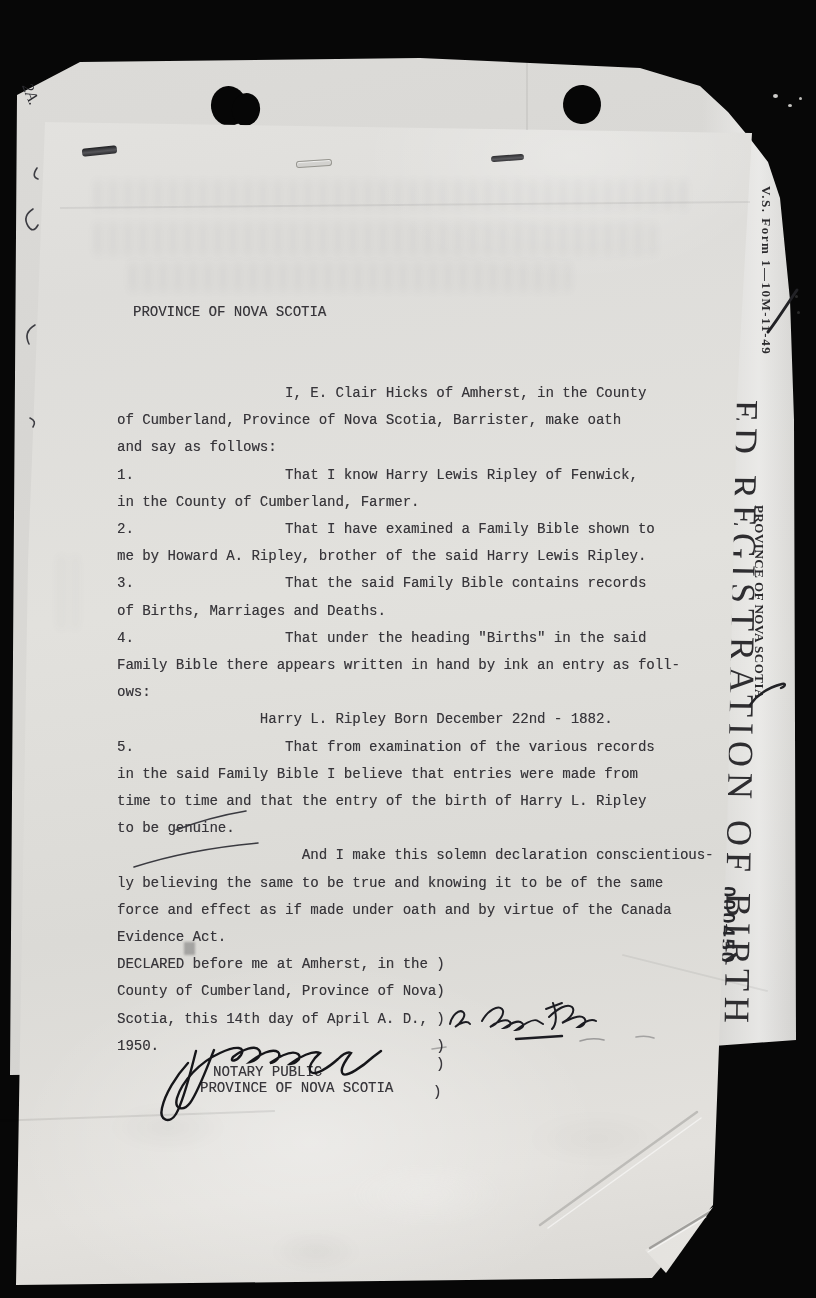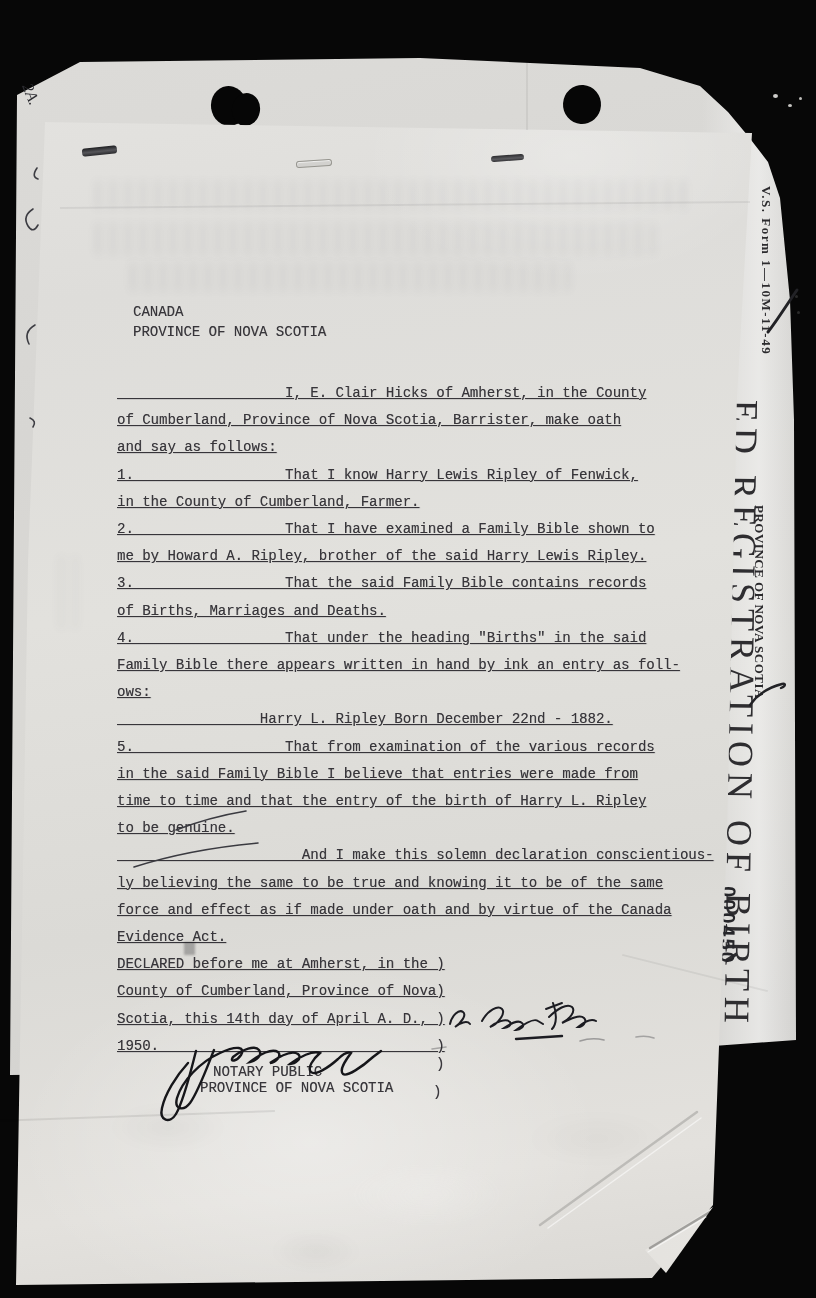--- a/index.html
+++ b/index.html
@@ -39,21 +39,21 @@
 
   
   .hole{background:#060606;border-radius:50%;z-index:2;}
   .staple{border-radius:3px;z-index:7;}
   .speck{border-radius:50%;z-index:2;}
 
   
   .typed{font-family:"Liberation Mono","DejaVu Sans Mono",monospace;font-size:14px;color:#37353a;
     white-space:pre;z-index:6;text-shadow:.3px .3px .5px rgba(40,40,45,.45);}
   .header-block{left:133px;top:302px;line-height:20px;}
-  .body-block{left:117px;top:380px;line-height:27.2px;text-decoration:underline;}
+  .body-block{left:117px;top:380px;line-height:27.2px;}
   .tline{position:static;display:block;}
   .overstrike{left:184px;top:942px;width:11px;height:13px;background:rgba(20,20,25,.28);
     filter:blur(1px);z-index:6;}
 
   
   .vtext{writing-mode:vertical-rl;z-index:2;font-family:"Liberation Serif","DejaVu Serif",serif;}
   .vs-form{left:758px;top:186px;font-size:13px;font-weight:bold;letter-spacing:1.5px;color:#2c2b2e;}
   .province-vert{left:751px;top:505px;font-size:13px;font-weight:bold;letter-spacing:.5px;color:#2a292c;}
   .reg-title{left:720px;top:400px;font-size:36px;letter-spacing:6px;color:#2e2d30;transform:rotate(.8deg);}
   .stamp-number{left:716px;top:886px;font-family:"Liberation Sans",sans-serif;font-weight:bold;
@@ -98,21 +98,21 @@
 
   <div class="ghost" style="left:95px;top:180px;width:600px;height:30px;"></div>
   <div class="ghost" style="left:95px;top:222px;width:560px;height:34px;"></div>
   <div class="ghost" style="left:130px;top:262px;width:440px;height:30px;"></div>
   <div class="ghost" style="left:58px;top:555px;width:20px;height:75px;opacity:.08;"></div>
 
   <div class="staple" style="left:82px;top:147px;width:35px;height:8px;transform:rotate(-6deg);background:linear-gradient(#1f1f22,#56565a 55%,#2a2a2d);"></div>
   <div class="staple" style="left:296px;top:160px;width:36px;height:7px;transform:rotate(-4deg);background:#d2d1ce;border:1px solid #96958f;box-shadow:inset 0 1px 1px rgba(255,255,255,.7);"></div>
   <div class="staple" style="left:491px;top:155px;width:33px;height:6px;transform:rotate(-4deg);background:linear-gradient(#2c2c2f,#5a5a5e 60%,#333336);"></div>
 
-  <div class="typed header-block"><div class="tline">CANADA</div><div class="tline">PROVINCE OF NOVA SCOTIA</div></div>
+  <div class="typed header-block"><div class="tline">PROVINCE OF NOVA SCOTIA</div></div>
   <div class="typed body-block"><div class="tline">                    I, E. Clair Hicks of Amherst, in the County</div><div class="tline">of Cumberland, Province of Nova Scotia, Barrister, make oath</div><div class="tline">and say as follows:</div><div class="tline">1.                  That I know Harry Lewis Ripley of Fenwick,</div><div class="tline">in the County of Cumberland, Farmer.</div><div class="tline">2.                  That I have examined a Family Bible shown to</div><div class="tline">me by Howard A. Ripley, brother of the said Harry Lewis Ripley.</div><div class="tline">3.                  That the said Family Bible contains records</div><div class="tline">of Births, Marriages and Deaths.</div><div class="tline">4.                  That under the heading "Births" in the said</div><div class="tline">Family Bible there appears written in hand by ink an entry as foll-</div><div class="tline">ows:</div><div class="tline">                 Harry L. Ripley Born December 22nd - 1882.</div><div class="tline">5.                  That from examination of the various records</div><div class="tline">in the said Family Bible I believe that entries were made from</div><div class="tline">time to time and that the entry of the birth of Harry L. Ripley</div><div class="tline">to be genuine.</div><div class="tline">                      And I make this solemn declaration conscientious-</div><div class="tline">ly believing the same to be true and knowing it to be of the same</div><div class="tline">force and effect as if made under oath and by virtue of the Canada</div><div class="tline">Evidence Act.</div><div class="tline">DECLARED before me at Amherst, in the )</div><div class="tline">County of Cumberland, Province of Nova)</div><div class="tline">Scotia, this 14th day of April A. D., )</div><div class="tline">1950.                                 )</div></div>
   <div class="overstrike"></div>
 
   <div class="typed" style="left:436px;top:1056px;">)</div>
   <div class="typed" style="left:433px;top:1084px;">)</div>
   <div class="typed" style="left:213px;top:1064px;">NOTARY PUBLIC</div>
   <div class="typed" style="left:200px;top:1080px;">PROVINCE OF NOVA SCOTIA</div>
 
   <svg class="marks-svg" viewBox="0 0 816 1298">
 

